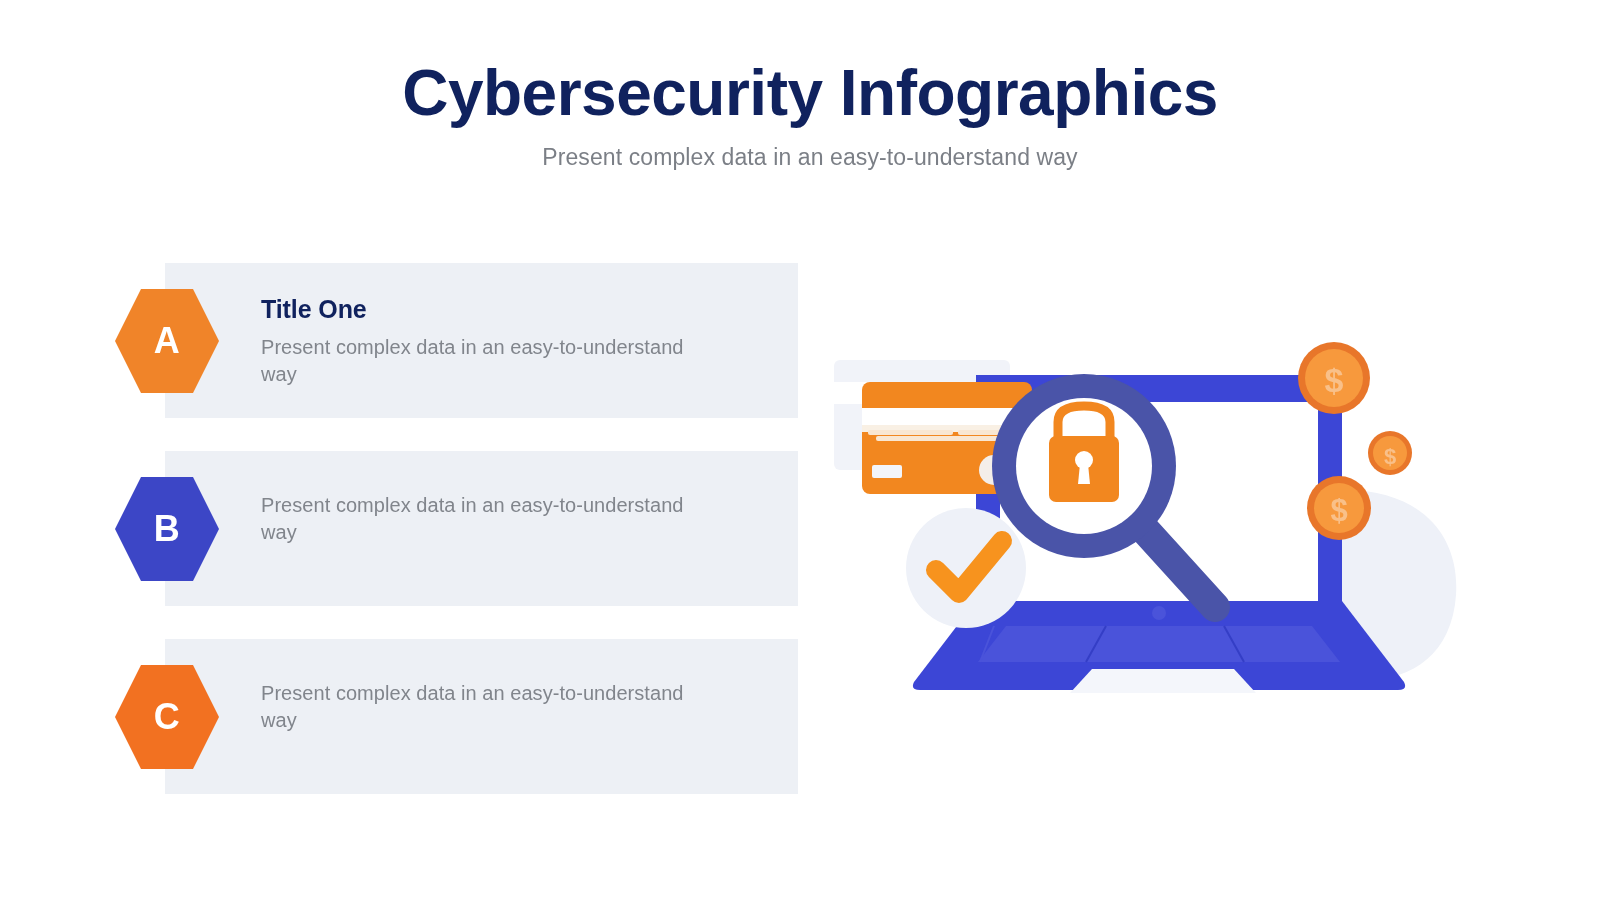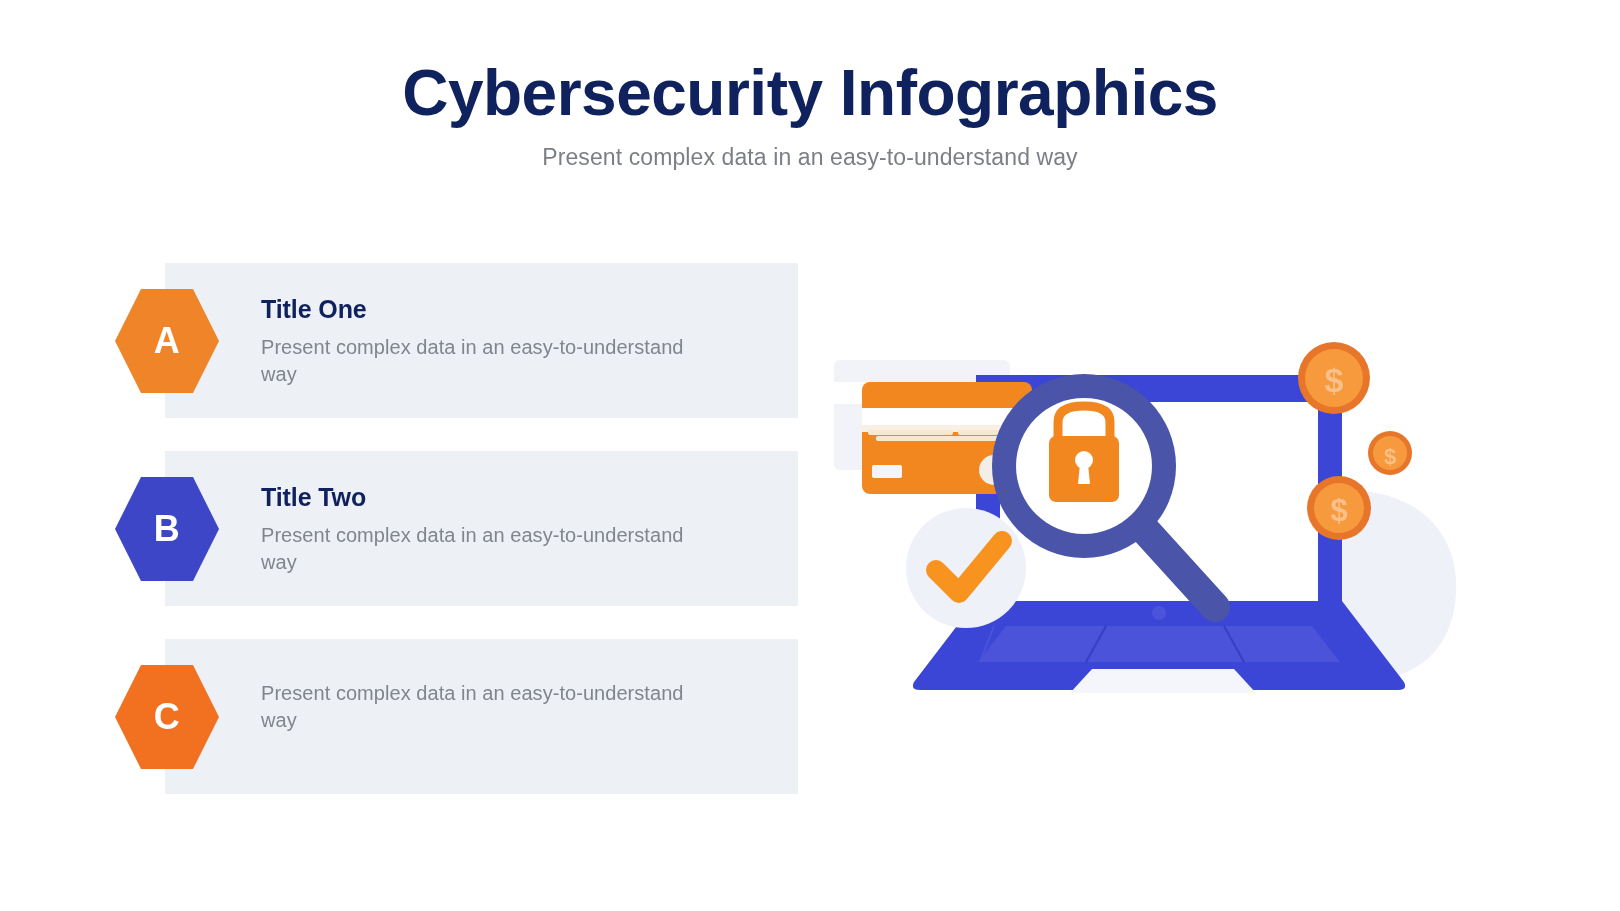--- a/index.html
+++ b/index.html
@@ -131,21 +131,20 @@
       <div class="item-desc">Present complex data in an easy-to-understand way</div>
     </div>
   </div>
 
   <div class="item-row" style="top:188px;">
     <div class="item-panel"></div>
     <div class="item-hex" style="background:#3c46c6;">
       <span class="item-hex-letter">B</span>
     </div>
     <div class="item-text">
-      <div class="item-title">Title Two</div>
       <div class="item-desc">Present complex data in an easy-to-understand way</div>
     </div>
   </div>
 
   <div class="item-row" style="top:376px;">
     <div class="item-panel"></div>
     <div class="item-hex" style="background:#f27121;">
       <span class="item-hex-letter">C</span>
     </div>
     <div class="item-text">

